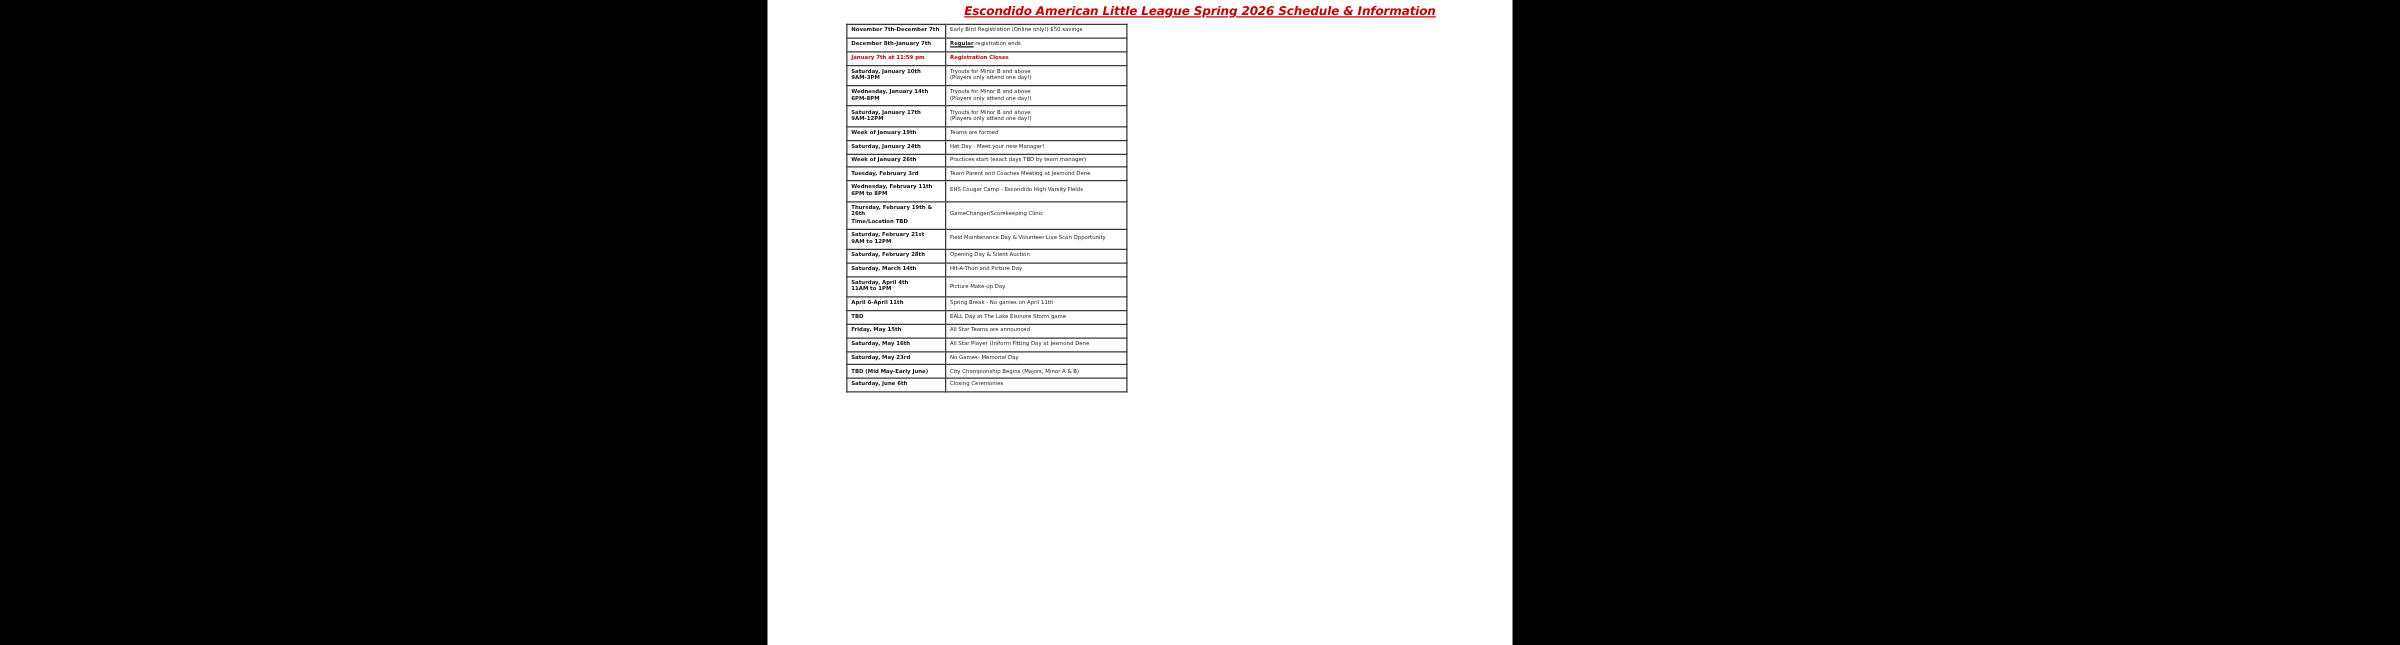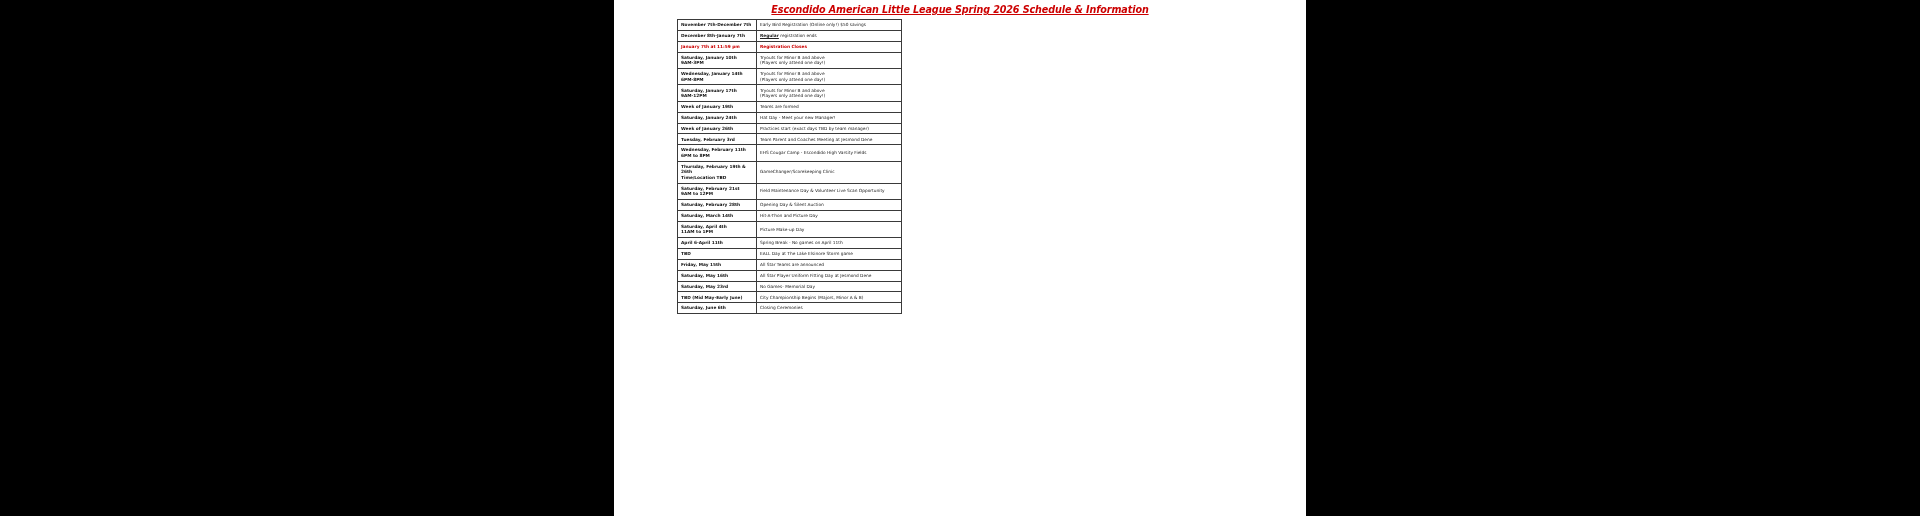--- a/index.html
+++ b/index.html
@@ -30,21 +30,21 @@
     position: absolute;
     left: 1306px; top: 0;
     width: 614px;
     height: 516px;
     background: #000000;
   }
   .page {
     position: absolute;
     left: 614px;
     top: 0;
-    width: 692px;
+    width: 596px;
     height: 516px;
     background: #ffffff;
   }
   .doc-title {
     position: absolute;
     left: 0;
     top: 4px;
     width: 692px;
     text-align: center;
     color: #cc0000;

